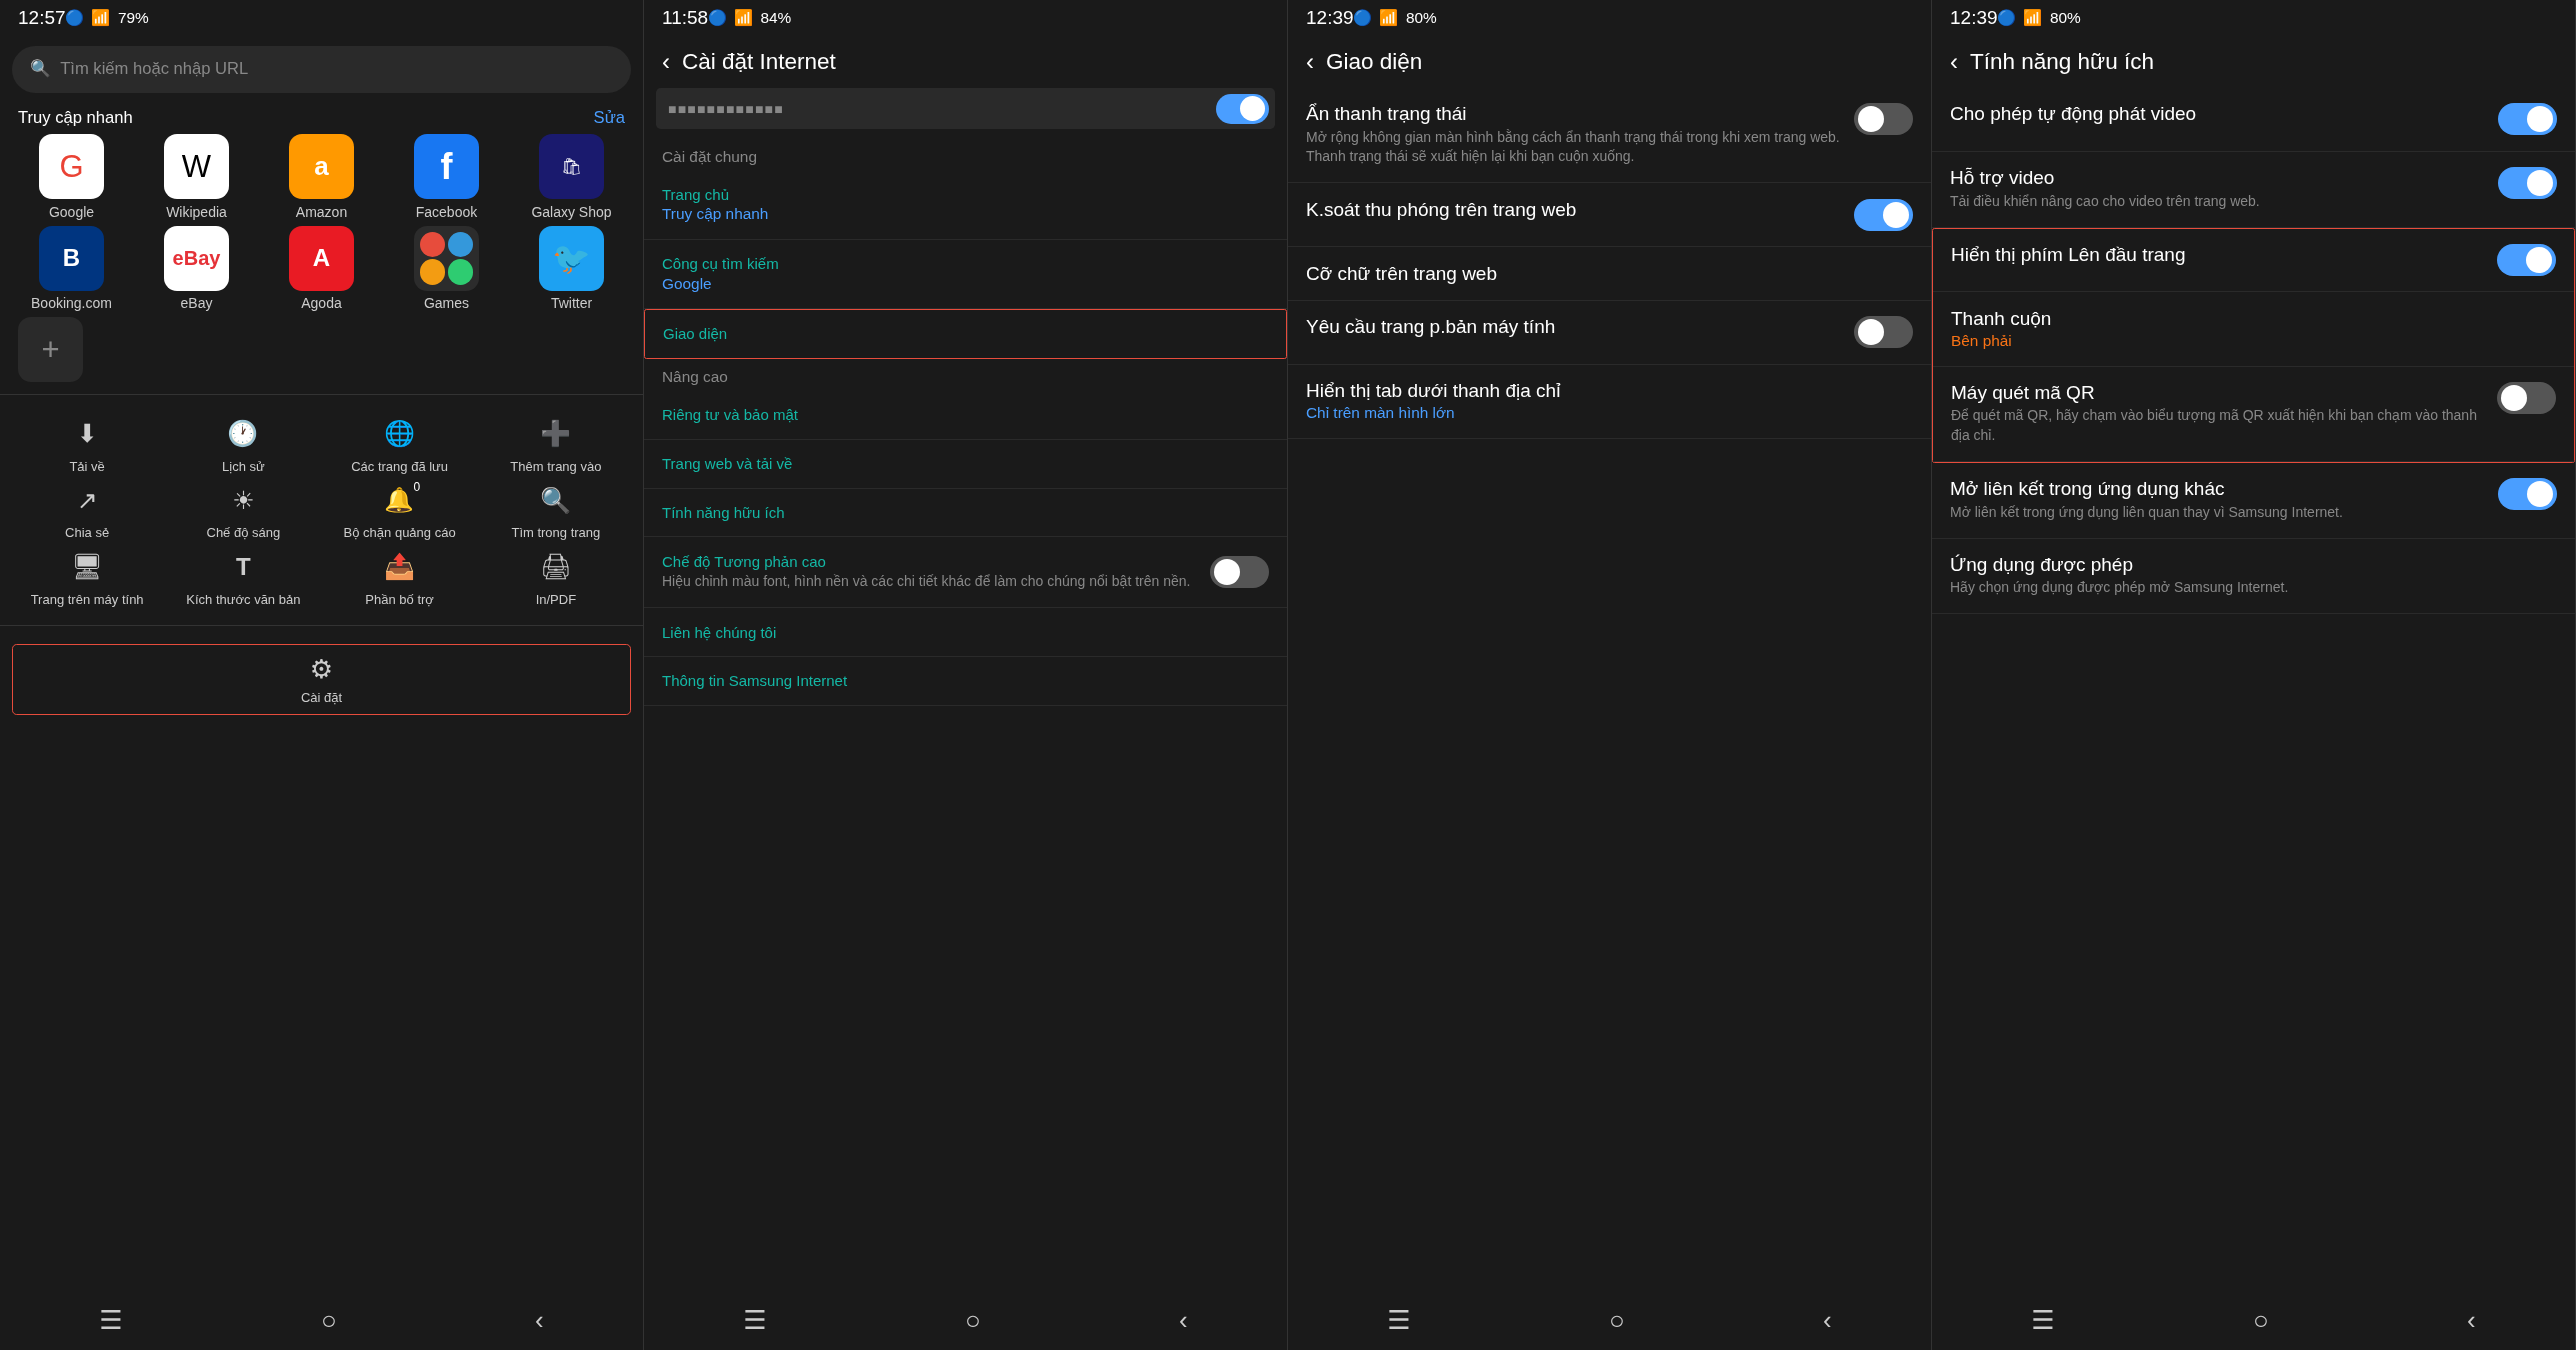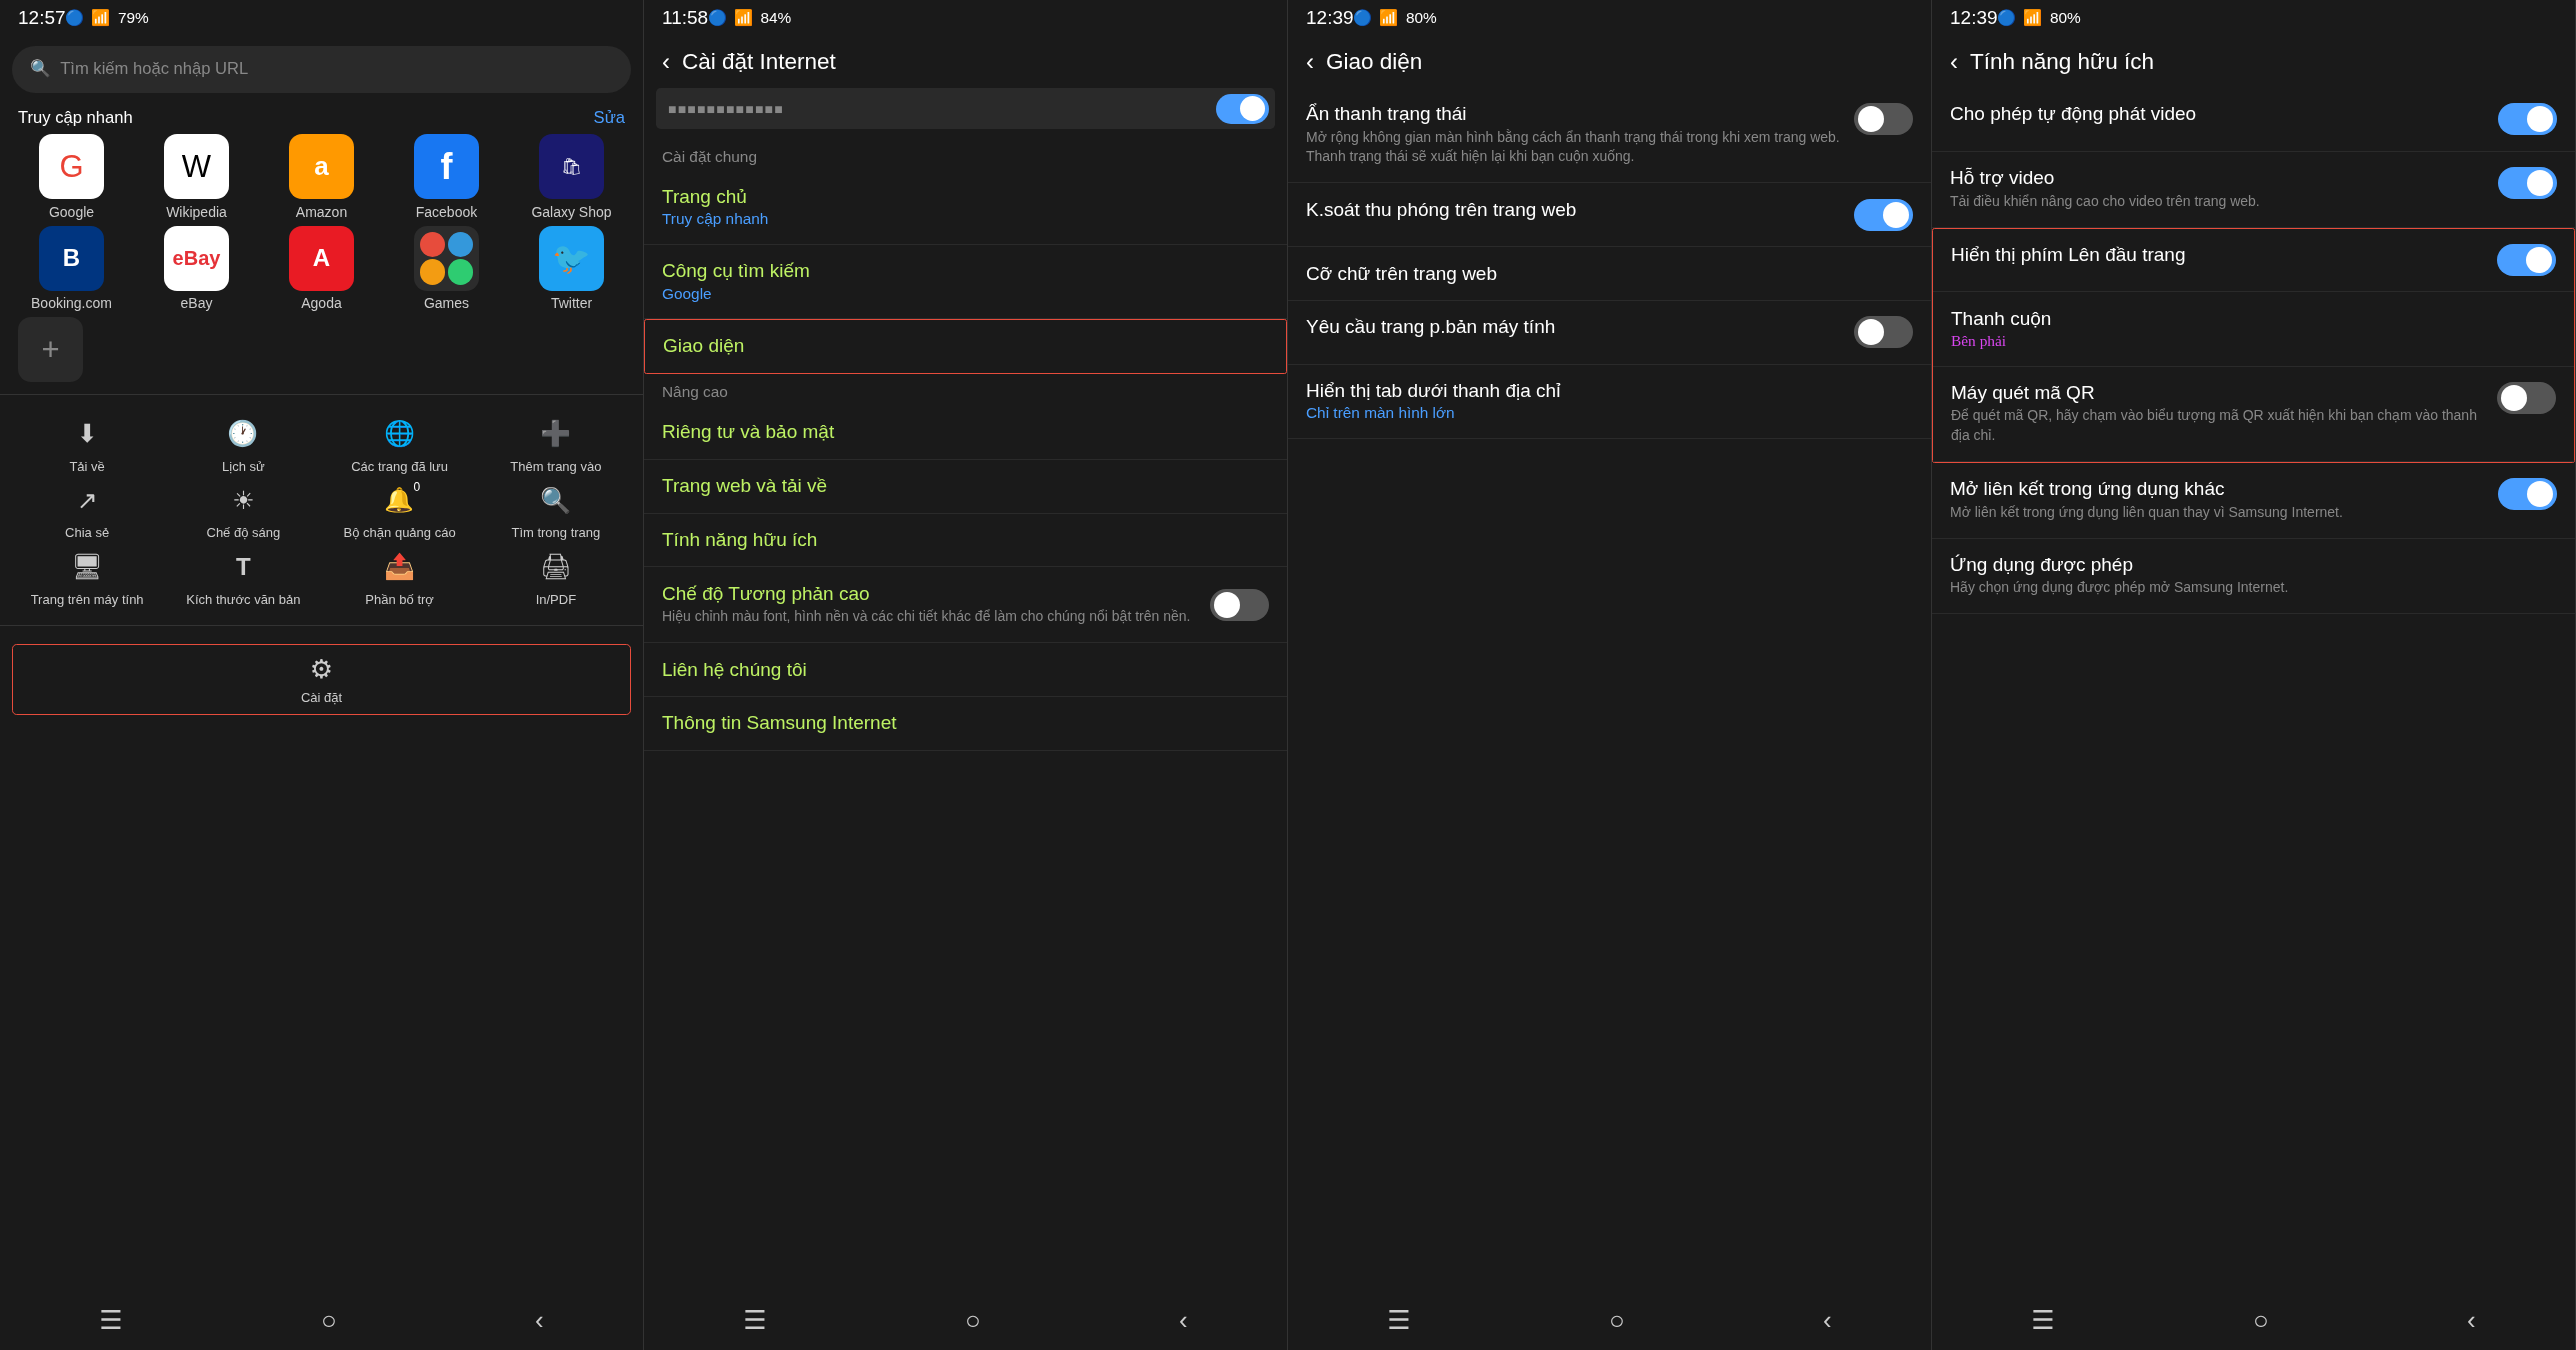--- a/index.html
+++ b/index.html
@@ -250,22 +250,22 @@
     .settings-item {
       padding: 15.4px 18px;
       border-bottom: 0.6px solid #2a2a2a;
       cursor: pointer;
     }
     .settings-item.highlighted {
       border: 1.2px solid #e74c3c;
       border-radius: 2.4px;
     }
     .settings-item-title {
-      font-size: 19px;
-      color: #bef264;
+      font-size: 15px;
+      color: #14b8a6;
       font-weight: 400;
     }
     .settings-item-subtitle {
       font-size: 15.4px;
       color: #4a9eff;
       margin-top: 2.4px;
     }
 
     .settings-item-with-toggle {
       display: flex;
@@ -359,23 +359,22 @@
       color: #fff;
     }
     .p4-item-desc {
       font-size: 14px;
       color: #888;
       margin-top: 2.4px;
       line-height: 1.4;
     }
     .p4-item-sub {
       font-size: 15.4px;
-      color: #d946ef;
+      color: #f97316;
       margin-top: 2.4px;
-      font-family: Liberation Serif, serif;
     }
 
     .games-icon-inner {
       width: 53px;
       height: 53px;
       display: grid;
       grid-template-columns: 1fr 1fr;
       gap: 2.4px;
     }
     .games-dot {

